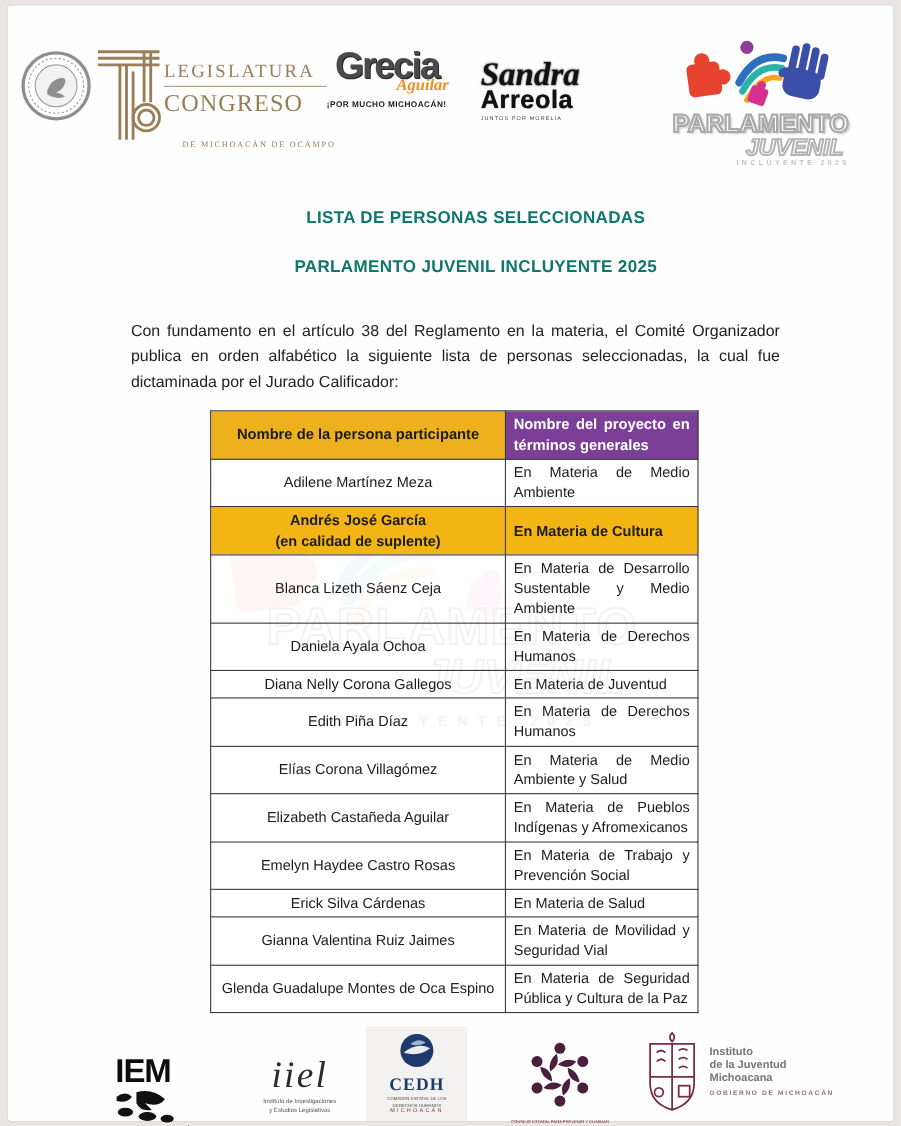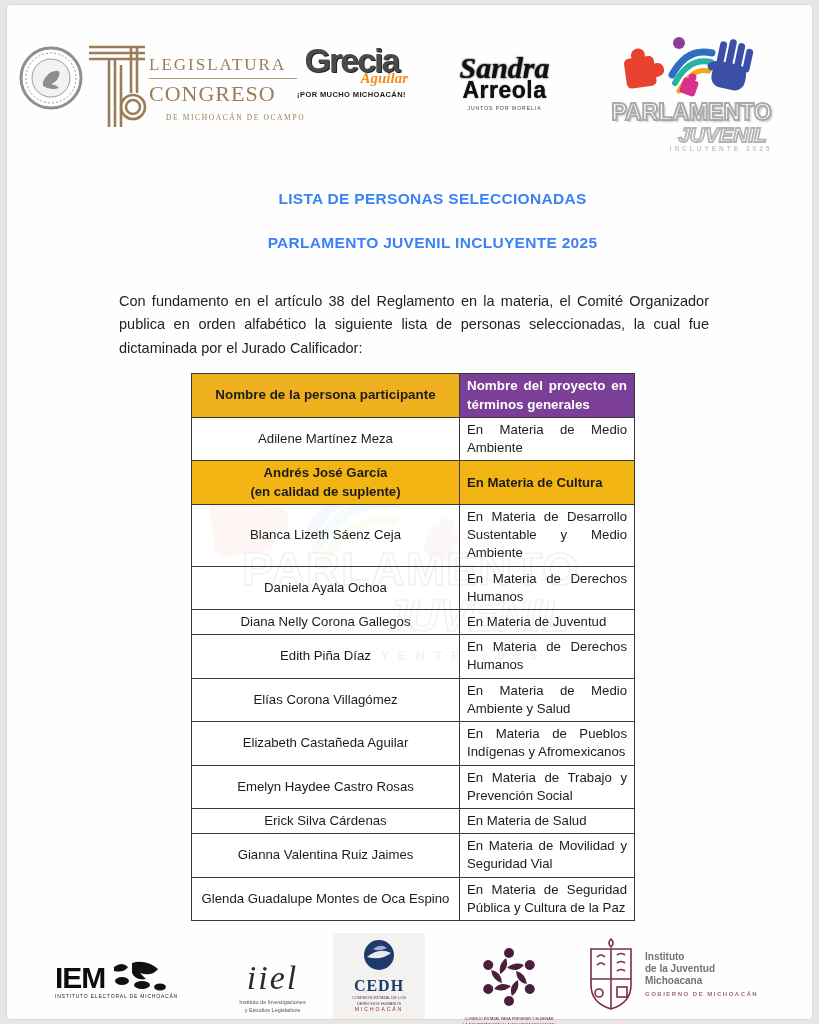--- a/index.html
+++ b/index.html
@@ -10,43 +10,43 @@
     background:#fefefe; border-radius:4px; border:1px solid #dcd9d6;
   }
   
   .hdr-item { position:absolute; }
   .seal { left:12px; top:41px; }
   .l76  { left:80px; top:36px; }
   .cong-text { left:142px; top:50px; font-family:"Liberation Serif", serif; color:#9b7e58; }
   .cong-text .t1 { font-size:17px; letter-spacing:2px; display:block; }
   .cong-text .rule { display:block; border-top:1.5px solid #b09a78; margin:3px 0 2px; width:148px; }
   .cong-text .t2 { font-size:22px; letter-spacing:1px; display:block; }
-  .cong-text .t3 { font-size:7.5px; letter-spacing:1.6px; display:block; margin-top:6px;padding-left:17px; }
+  .cong-text .t3 { font-size:7.5px; letter-spacing:1.6px; display:block; margin-top:20px;padding-left:17px; }
   .grecia { left:282px; top:40px; width:125px; text-align:center; }
   .grecia .g1 { font-size:34px; font-weight:900; color:#4a4a4a; letter-spacing:-2px; line-height:.9;
                 text-shadow:1px 1px 0 #222; display:block; }
   .grecia .g2 { font-family:"Liberation Serif", serif; font-style:italic; font-weight:700;
                 font-size:15px; color:#ef8d1d; display:block; margin-top:-6px; text-align:right; padding-right:6px;}
   .grecia .g3 { font-size:7.5px; font-weight:700; color:#1b1b1b; display:block; margin-top:3px; letter-spacing:.4px;}
-  .sandra { left:430px; top:50px; width:135px; text-align:center; color:#111; }
+  .sandra { left:430px; top:50px; width:135px; text-align:left; color:#111; }
   .sandra .s1 { font-family:"Liberation Serif", serif; font-style:italic; font-weight:700;
                 font-size:30px; display:block; line-height:.85; text-shadow:0 0 2px #000; }
   .sandra .s2 { font-size:23px; font-weight:900; display:block; margin-top:-4px; letter-spacing:.5px;
                 text-shadow:0 0 1px #000; }
   .sandra .s3 { font-size:5px; letter-spacing:1px; color:#444; display:block; margin-top:1px;}
   .pj { left:592px; top:26px; width:185px; height:120px; }
   .pj .art { position:absolute; left:18px; top:4px; }
   .pj .w1 { position:absolute; left:0; top:68px; width:185px; text-align:center; font-size:23px; font-weight:900;
             letter-spacing:0; color:#fff; -webkit-text-stroke:2px #a9a9a9; text-shadow:2px 2px 2px #c9c9c9; }
   .pj .w2 { position:absolute; left:62px; top:92px; width:123px; text-align:center; font-size:21px; font-weight:900;
             font-style:italic; color:#fff; -webkit-text-stroke:1.8px #b3b3b3; }
   .pj .w3 { position:absolute; left:62px; top:114px; width:120px; text-align:center; font-size:6.5px;
             letter-spacing:3px; color:#c4c4c4; font-weight:700; }
   
-  .title-block { position:absolute; left:0; top:185px; width:807px; text-align:center; color:#3b82f6;padding-left:44px; }
+  .title-block { position:absolute; left:0; top:185px; width:807px; text-align:center; color:#0f766e;padding-left:44px; }
   .title-block .tl { display:block; font-size:15.5px; font-weight:700; letter-spacing:.3px; }
   .title-block .tl + .tl { margin-top:26px; }
   .intro { position:absolute; left:112px; top:285px; width:590px; font-size:14.5px; line-height:1.62;
            color:#222; text-align:justify; }
   
   .table-wrap { position:absolute; left:184px; top:368px; width:443px; }
   table { border-collapse:collapse; width:100%; table-layout:fixed; position:relative; z-index:2;
           background:transparent; }
   col.c1 { width:268px; } col.c2 { width:175px; }
   th, td { border:1.4px solid #3a3a3a; padding:3px 7px; font-size:13.2px; line-height:1.38;
@@ -64,21 +64,21 @@
   .wm-art { position:absolute; left:10px; top:0; opacity:.35; }
   .wm-w1 { position:absolute; left:15px; top:78px; width:430px; text-align:center; font-size:47px; font-weight:900;
            color:transparent; -webkit-text-stroke:1.6px #c2c2c2; letter-spacing:1px;}
   .wm-w2 { position:absolute; left:130px; top:128px; width:330px; text-align:center; font-size:44px; font-weight:900;
            font-style:italic; color:transparent; -webkit-text-stroke:1.6px #c6c6c6; }
   .wm-w3 { position:absolute; left:60px; top:185px; width:360px; text-align:center; font-size:13px;
            letter-spacing:9px; color:#c9c9c9; font-weight:700; }
   
   .ftr-item { position:absolute; }
   .iem { left:48px; top:956px; width:150px; }
-  .iem .row { display:flex; align-items:flex-end; gap:3px; }
+  .iem .row { display:flex; align-items:center; gap:3px;flex-direction:column; }
   .iem .a { font-size:30px; font-weight:900; color:#0d0d0d; letter-spacing:-1px; line-height:.9; }
   .iem .cap { font-size:5px; letter-spacing:.8px; color:#222; margin-top:2px; display:block;}
   .iiel { left:218px; top:958px; width:95px; text-align:center; }
   .iiel .a { font-family:"Liberation Serif", serif; font-size:34px; color:#2c2c2c; letter-spacing:2px; line-height:.9; display:block;font-style:italic;}
   .iiel .cap { font-size:5.5px; color:#555; display:block; margin-top:4px; line-height:1.5;}
   .cedh { left:326px; top:928px; width:92px; height:86px; background:#f3f2f1; text-align:center; padding-top:6px;}
   .cedh .a { font-family:"Liberation Serif", serif; font-size:16px; font-weight:700; color:#1e3a6c; display:block; margin-top:2px; letter-spacing:1px;}
   .cedh .cap { font-size:4px; color:#4a4a4a; display:block; line-height:1.4; }
   .cedh .loc { font-size:5px; color:#8c2b42; letter-spacing:2px; display:block; }
   .star { left:452px; top:938px; width:100px; text-align:center; }

